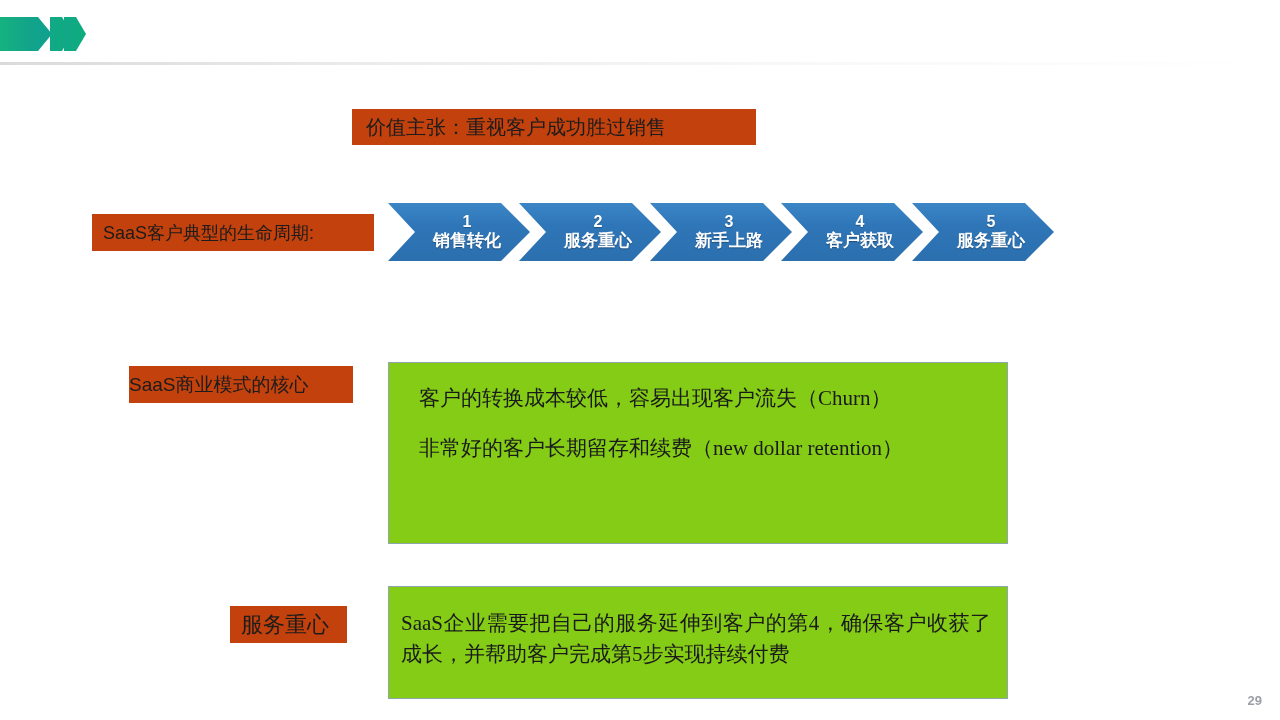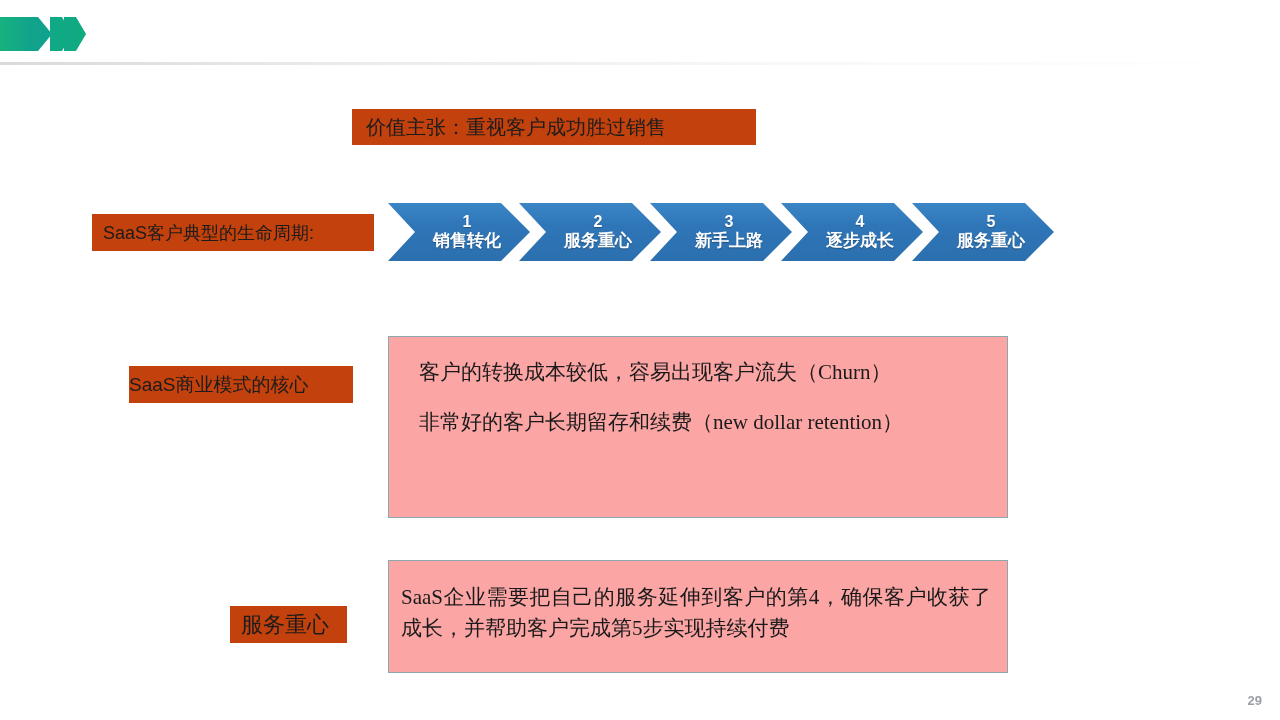--- a/index.html
+++ b/index.html
@@ -151,25 +151,26 @@
   }
   .chev.s1 { left: 0px; }
   .chev.s2 { left: 131px; }
   .chev.s3 { left: 262px; }
   .chev.s4 { left: 393px; }
   .chev.s5 { left: 524px; }
 
   
   .content-box {
     position: absolute;
-    background: #fca5a5;
+    background: #84cc16;
     border: 1px solid #8ea7ae;
     box-sizing: border-box;
     color: #1a1a1a;
     font-family: "Liberation Serif", "DejaVu Serif", serif;
+    margin-top: 26px;
   }
   .box-core {
     left: 388px;
     top: 336px;
     width: 620px;
     height: 182px;
     padding: 22px 24px 0 30px;
   }
   .box-core .line {
     font-size: 21px;
@@ -233,21 +234,21 @@
   <div class="chev s2">
     <span class="chev-num">2</span>
     <span class="chev-label">服务重心</span>
   </div>
   <div class="chev s3">
     <span class="chev-num">3</span>
     <span class="chev-label">新手上路</span>
   </div>
   <div class="chev s4">
     <span class="chev-num">4</span>
-    <span class="chev-label">逐步成长</span>
+    <span class="chev-label">客户获取</span>
   </div>
   <div class="chev s5">
     <span class="chev-num">5</span>
     <span class="chev-label">服务重心</span>
   </div>
 </div>
 
 <div class="chip chip-core">
   <span>SaaS商业模式的核心</span>
 </div>

